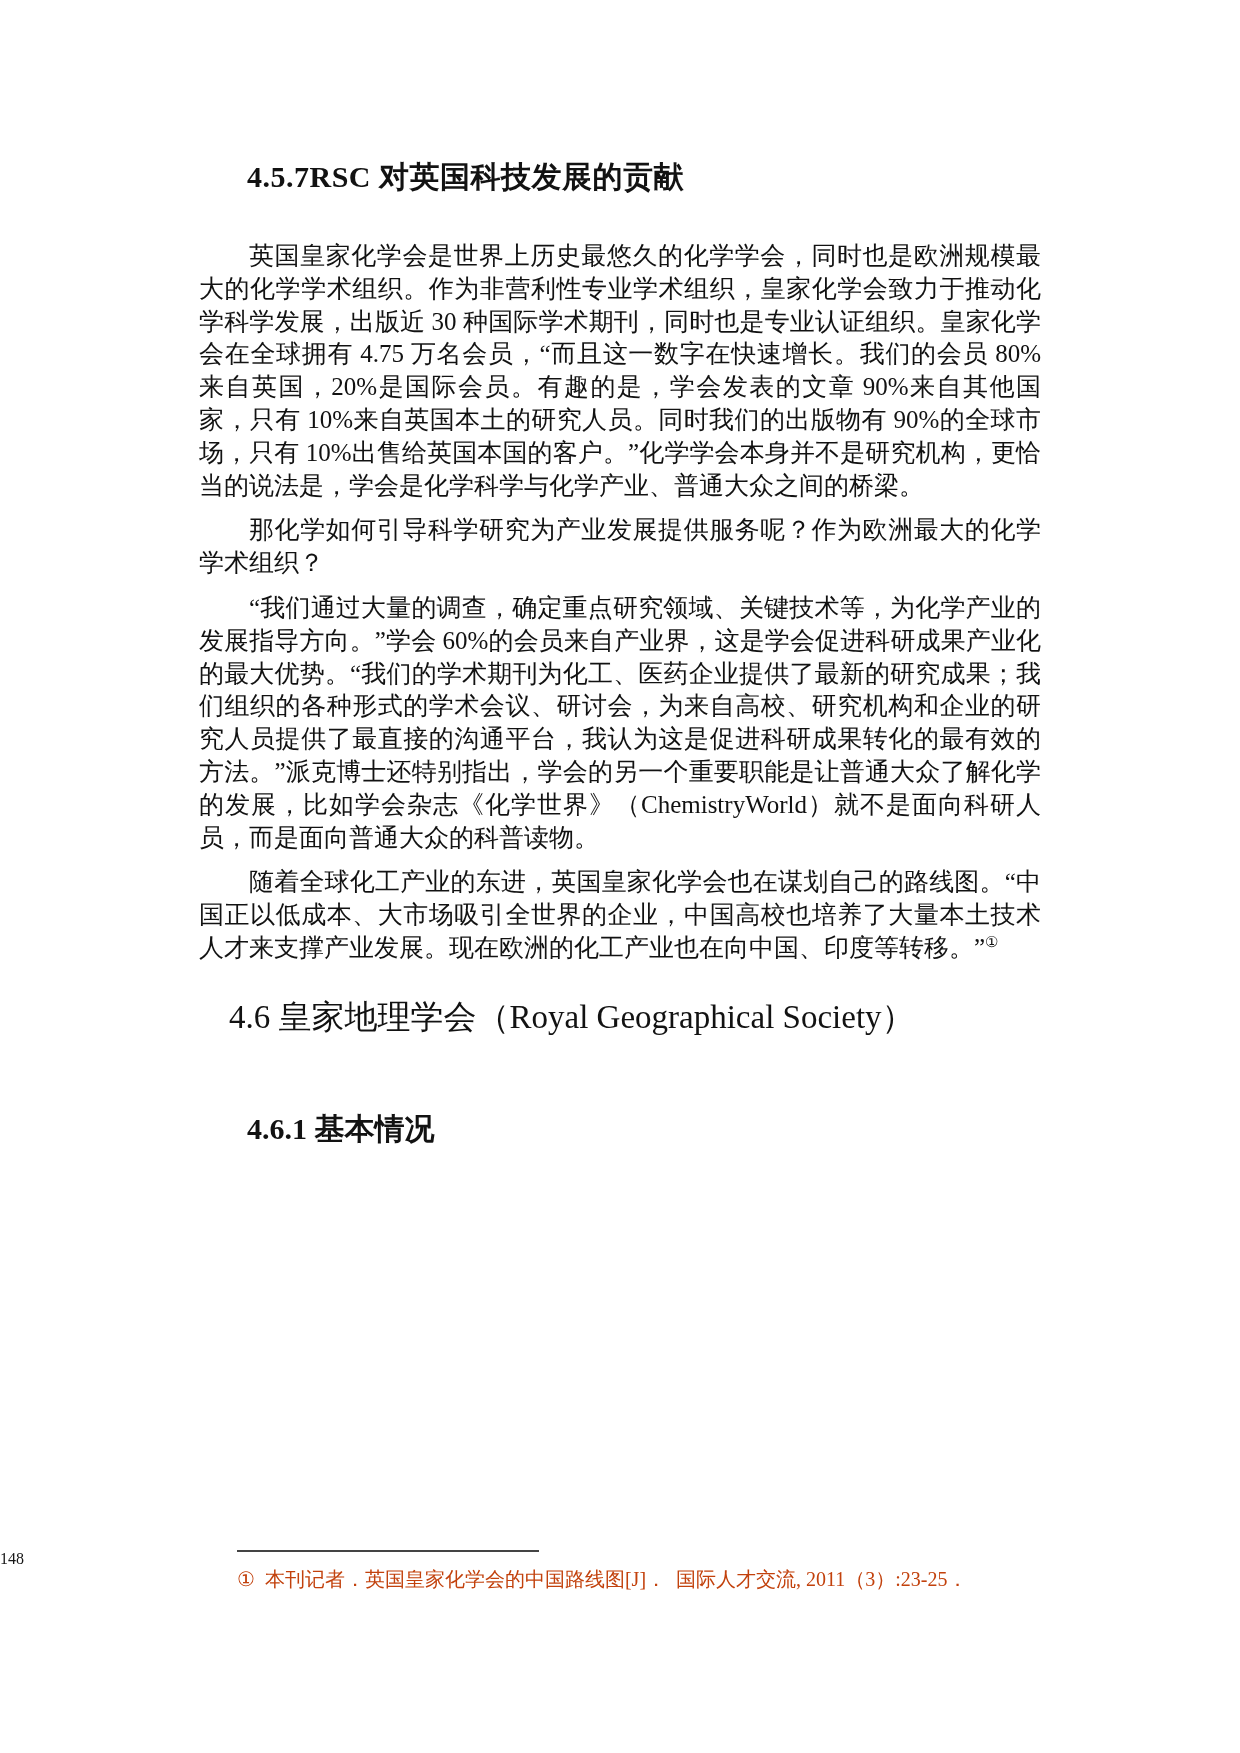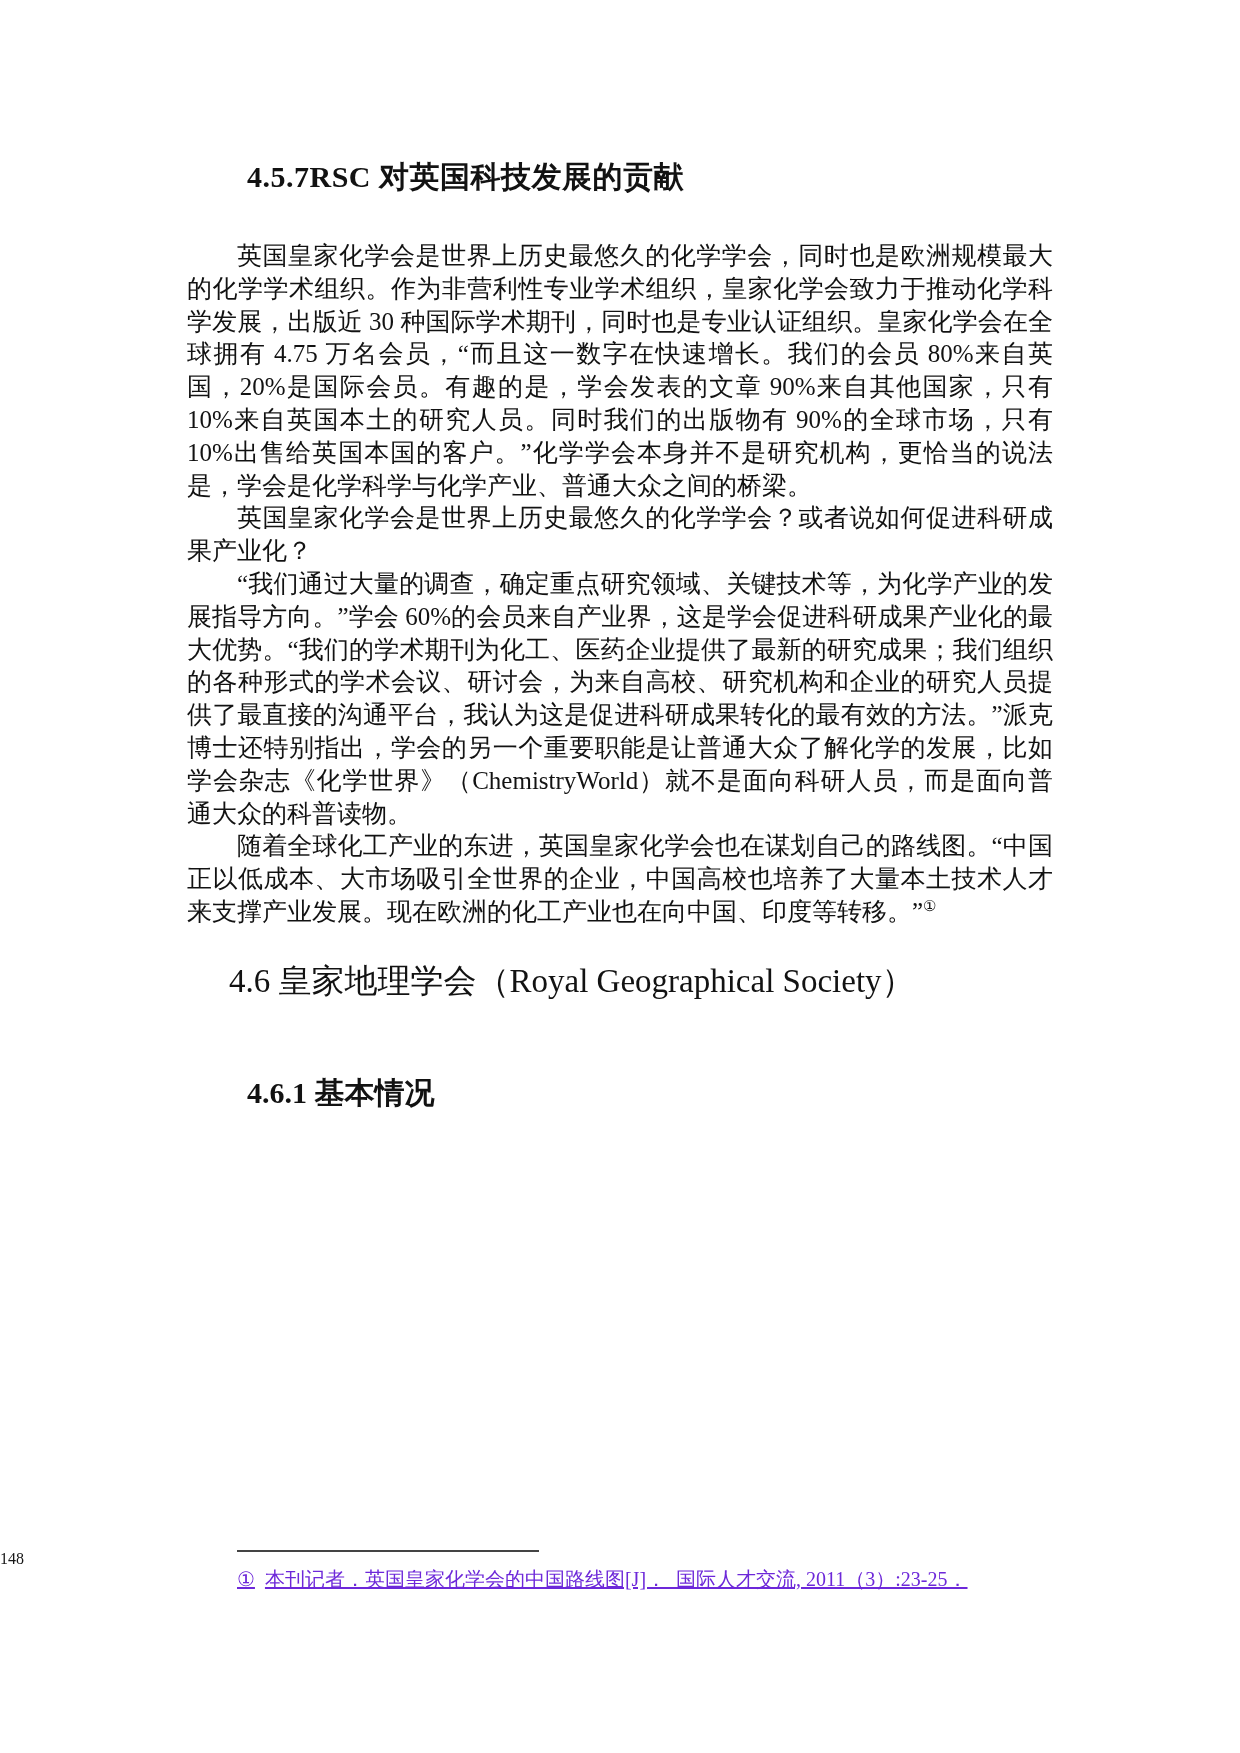--- a/index.html
+++ b/index.html
@@ -22,21 +22,21 @@
     line-height:38px;
     margin:0 0 0 60px;
     letter-spacing:0.5px;
   }
   .body-block {
     margin-top:44px;
     font-size:25px;
     line-height:32.8px;
     text-align:justify;
   }
-  .body-block p { margin:0; text-indent:2em; }
+  .body-block p { margin:12px; text-indent:2em; }
   .body-block sup { font-size:15px; line-height:0; }
   .h46 {
     font-size:33px; font-weight:normal;
     line-height:42px;
     margin:31px 0 0 42px;
   }
   .h461 {
     font-size:30px; font-weight:bold;
     line-height:38px;
     margin:72px 0 0 60px;
@@ -48,43 +48,42 @@
     width:866px;
   }
   .footnote-rule {
     width:302px; height:0;
     border-top:2px solid #444;
     margin-bottom:14px;
   }
   .footnote-text {
     font-size:20px;
     line-height:26px;
-    color:#6d28d9;
-    text-decoration:underline;
+    color:#c2410c;
   }
   .footnote-text .fn-marker { margin-right:10px; }
   .page-number {
     position:absolute;
     left:0; top:1550px; width:100%;
     text-align:left;
     font-size:16px;
     color:#161616;
   }
 </style>
 </head>
 <body>
 
 <div class="page">
   <div class="content">
 
     <h2 class="h457">4.5.7RSC 对英国科技发展的贡献</h2>
 
     <div class="body-block">
       <p>英国皇家化学会是世界上历史最悠久的化学学会，同时也是欧洲规模最大的化学学术组织。作为非营利性专业学术组织，皇家化学会致力于推动化学科学发展，出版近 30 种国际学术期刊，同时也是专业认证组织。皇家化学会在全球拥有 4.75 万名会员，“而且这一数字在快速增长。我们的会员 80%来自英国，20%是国际会员。有趣的是，学会发表的文章 90%来自其他国家，只有 10%来自英国本土的研究人员。同时我们的出版物有 90%的全球市场，只有 10%出售给英国本国的客户。”化学学会本身并不是研究机构，更恰当的说法是，学会是化学科学与化学产业、普通大众之间的桥梁。</p>
-      <p>英国皇家化学会是世界上历史最悠久的化学学会？或者说如何促进科研成果产业化？</p>
+      <p>那化学如何引导科学研究为产业发展提供服务呢？作为欧洲最大的化学学术组织？</p>
       <p>“我们通过大量的调查，确定重点研究领域、关键技术等，为化学产业的发展指导方向。”学会 60%的会员来自产业界，这是学会促进科研成果产业化的最大优势。“我们的学术期刊为化工、医药企业提供了最新的研究成果；我们组织的各种形式的学术会议、研讨会，为来自高校、研究机构和企业的研究人员提供了最直接的沟通平台，我认为这是促进科研成果转化的最有效的方法。”派克博士还特别指出，学会的另一个重要职能是让普通大众了解化学的发展，比如学会杂志《化学世界》（ChemistryWorld）就不是面向科研人员，而是面向普通大众的科普读物。</p>
       <p><span>随着全球化工产业的东进，英国皇家化学会也在谋划自己的路线图。“中国正以低成本、大市场吸引全世界的企业，中国高校也培养了大量本土技术人才来支撑产业发展。现在欧洲的化工产业也在向中国、印度等转移。”</span><sup>①</sup></p>
 
       <h1 class="h46">4.6 皇家地理学会（Royal Geographical Society）</h1>
 
       <h2 class="h461">4.6.1 基本情况</h2>
 
     </div>
   </div>
 

